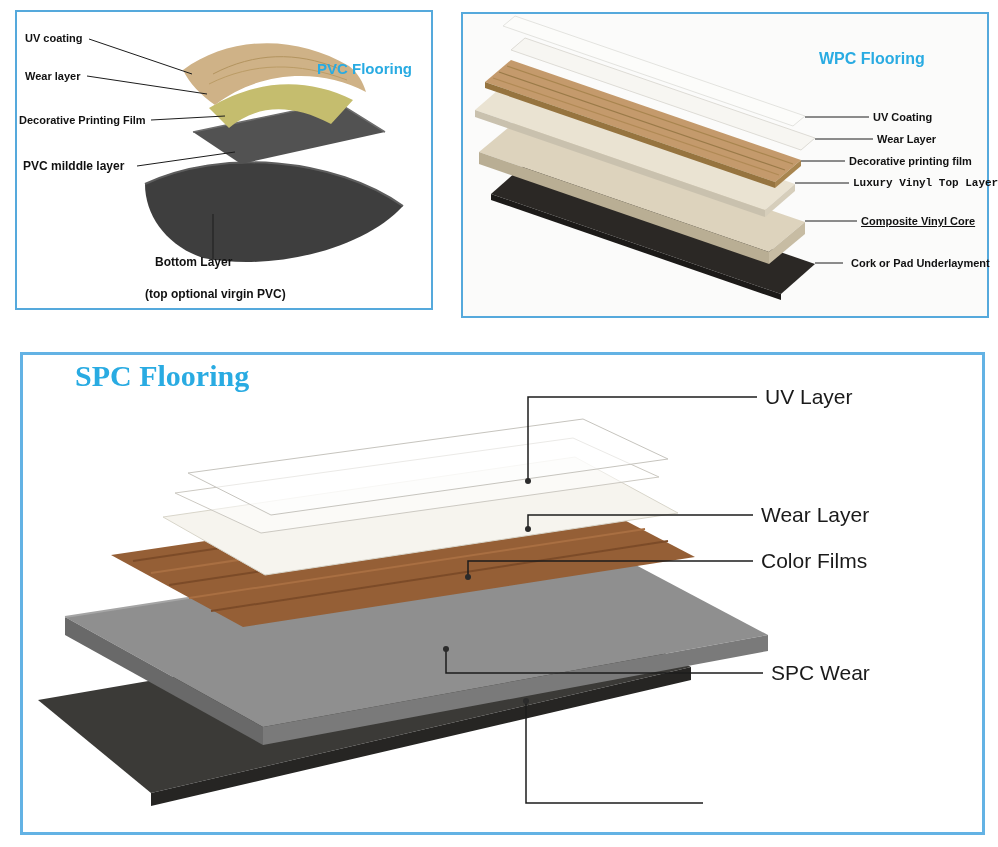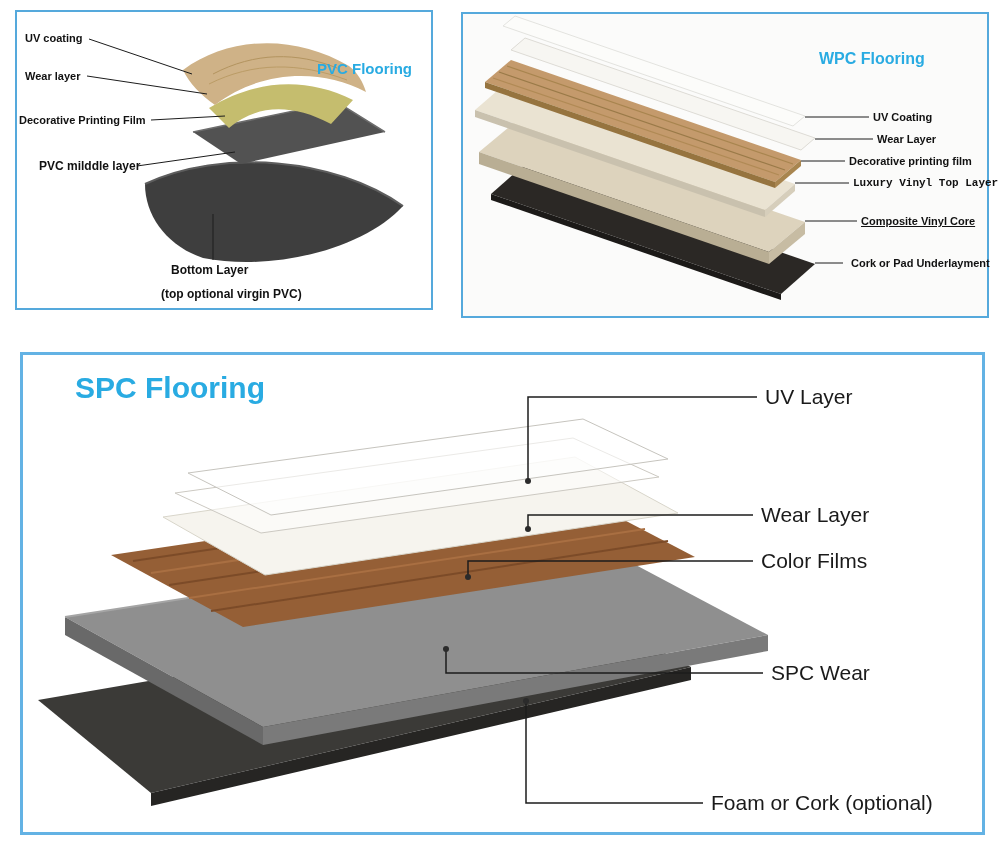--- a/index.html
+++ b/index.html
@@ -4,21 +4,21 @@
 <style>
   html,body{margin:0;padding:0;background:#ffffff;}
   .page{position:relative;width:998px;height:847px;background:#ffffff;overflow:hidden;
         font-family:"Liberation Sans",sans-serif;}
   .panel{position:absolute;background:#ffffff;}
   .panel-pvc{left:15px;top:10px;width:414px;height:296px;border:2px solid #55a9dc;}
   .panel-wpc{left:461px;top:12px;width:524px;height:302px;border:2px solid #55a9dc;}
   .panel-spc{left:20px;top:352px;width:959px;height:477px;border:3px solid #63b2e4;}
   .panel svg{position:absolute;left:0;top:0;}
   .lbl{position:absolute;color:#111;font-weight:bold;font-size:11px;line-height:13px;white-space:nowrap;}
-  .lbl-md{font-size:12px;margin-left:16px;}
+  .lbl-md{font-size:12px;}
   .title{position:absolute;color:#29abe2;font-weight:bold;white-space:nowrap;}
   .title-sm{font-size:15px;}
   .title-wpc{font-size:16px;}
   .title-lg{font-size:30px;}
   .spc-lbl{position:absolute;color:#1a1a1a;font-weight:400;font-size:21px;line-height:24px;white-space:nowrap;}
 </style>
 </head>
 <body>
 
 <div class="page">
@@ -44,21 +44,21 @@
         <path d="M134,108 L208,104"></path>
         <path d="M120,154 L218,140"></path>
         <path d="M196,248 L196,202"></path>
       </g>
     </svg>
     <div class="title title-sm" style="left:300px;top:18px;margin-top:30px;">PVC Flooring</div>
     <div class="lbl" style="left:8px;top:20px;">UV coating</div>
     <div class="lbl" style="left:8px;top:58px;">Wear layer</div>
     <div class="lbl" style="left:2px;top:102px;">Decorative Printing Film</div>
     <div class="lbl lbl-md" style="left:6px;top:148px;">PVC milddle layer</div>
-    <div class="lbl lbl-md" style="left:138px;top:252px;">Bottom Layer</div>
+    <div class="lbl lbl-md" style="left:138px;top:244px;">Bottom Layer</div>
     <div class="lbl lbl-md" style="left:128px;top:276px;">(top optional virgin PVC)</div>
   </section>
 
   <section class="panel panel-wpc">
     <svg viewBox="0 0 524 302" width="524" height="302">
       <rect x="0" y="0" width="524" height="302" fill="#fbfbfa"></rect>
 
       <path d="M352,250 L62,150 L28,180 L318,280 Z" fill="#2b2825"></path>
       <path d="M318,280 L28,180 L28,186 L318,286 Z" fill="#1c1a18"></path>
 
@@ -134,21 +134,20 @@
         <path d="M680,448 L503,448 L503,346"></path>
       </g>
       <g fill="#2b2b2b">
         <circle cx="505" cy="126" r="3"></circle>
         <circle cx="505" cy="174" r="3"></circle>
         <circle cx="445" cy="222" r="3"></circle>
         <circle cx="423" cy="294" r="3"></circle>
         <circle cx="503" cy="346" r="3"></circle>
       </g>
     </svg>
-    <div class="title title-lg" style="left:52px;top:16px;">SPC Flooring</div>
+    <div class="title title-lg" style="left:52px;top:4px;font-family:Liberation Serif, serif;">SPC Flooring</div>
     <div class="spc-lbl" style="left:742px;top:30px;">UV Layer</div>
     <div class="spc-lbl" style="left:738px;top:148px;">Wear Layer</div>
     <div class="spc-lbl" style="left:738px;top:194px;">Color Films</div>
     <div class="spc-lbl" style="left:748px;top:306px;">SPC Wear</div>
-    <div class="spc-lbl" style="left:688px;top:436px;">Foam or Cork (optional)</div>
   </section>
 
 </div>
 
 </body></html>

